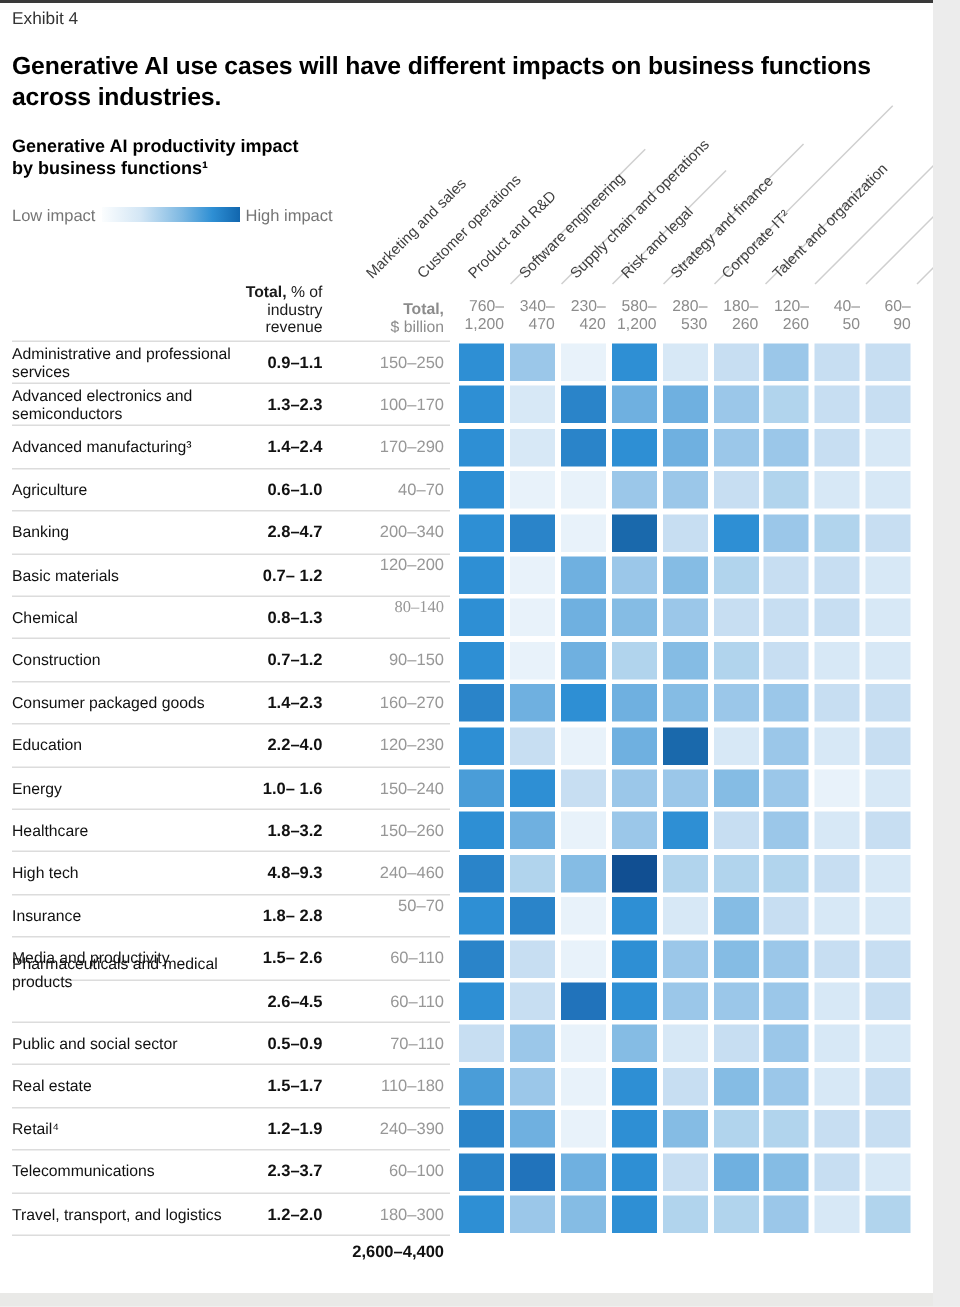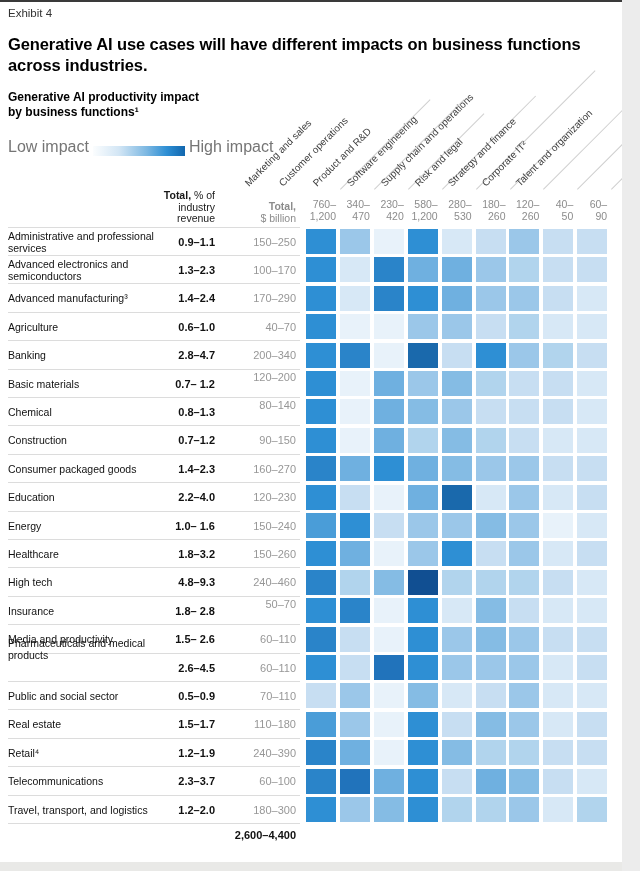--- a/index.html
+++ b/index.html
@@ -5,21 +5,21 @@
   html,body{margin:0;padding:0;background:#ececec;}
   .page{position:relative;width:640px;height:871px;background:#ececec;overflow:hidden;
         font-family:"Liberation Sans","DejaVu Sans",sans-serif;-webkit-font-smoothing:antialiased;}
   .card{position:absolute;left:0;top:0;width:622px;height:862px;background:#ffffff;}
   .topbar{position:absolute;left:0;top:0;width:622px;height:2px;background:#3a3a3a;}
   .exhibit-label{position:absolute;left:8px;top:7px;font-size:11.5px;color:#333;}
   .title{position:absolute;left:8px;top:34px;width:600px;margin:0;font-size:16.5px;line-height:21px;
          font-weight:bold;color:#000;letter-spacing:-0.1px;}
   .subtitle{position:absolute;left:8px;top:90px;width:192px;font-size:12px;line-height:15px;
             font-weight:bold;color:#000;}
-  .legend{position:absolute;left:8px;top:138px;display:flex;align-items:flex-end;font-size:16px;color:#757575;}
+  .legend{position:absolute;left:8px;top:138px;display:flex;align-items:flex-start;font-size:11px;color:#757575;}
   .legend-bar{display:inline-block;width:92px;height:10px;margin:0 4px;
      background:linear-gradient(90deg,#fbfdfe 0%,#d3e6f5 28%,#7db8e2 58%,#2e8fd4 80%,#1166ae 100%);}
   .hdr{position:absolute;text-align:right;font-size:10.5px;line-height:11.5px;}
   .hdr.pct{left:125px;width:90px;top:190px;color:#1a1a1a;}
   .hdr.usd{left:230px;width:66px;top:201px;color:#8c8c8c;}
   .diag-label{position:absolute;white-space:nowrap;font-size:10px;color:#3f3f3f;
               transform:rotate(-45deg);transform-origin:0 100%;height:12px;line-height:12px;}
   .diag-line{position:absolute;height:1px;background:#cfcfcf;transform:rotate(-45deg);transform-origin:0 0;}
   .col-total{position:absolute;text-align:right;font-size:10.5px;line-height:12px;color:#8c8c8c;}
   .row-sep{position:absolute;left:8px;width:292px;height:1px;background:#dcdcdc;}
@@ -168,21 +168,21 @@
       <div class="heat-cell" style="left: 373.8px; top: 371px; width: 30px; height: 25px; background: rgb(111, 176, 224);"></div>
       <div class="heat-cell" style="left: 407.7px; top: 371px; width: 30px; height: 25px; background: rgb(155, 199, 233);"></div>
       <div class="heat-cell" style="left: 441.6px; top: 371px; width: 30px; height: 25px; background: rgb(133, 188, 228);"></div>
       <div class="heat-cell" style="left: 475.5px; top: 371px; width: 30px; height: 25px; background: rgb(177, 212, 237);"></div>
       <div class="heat-cell" style="left: 509.4px; top: 371px; width: 30px; height: 25px; background: rgb(199, 222, 242);"></div>
       <div class="heat-cell" style="left: 543.3px; top: 371px; width: 30px; height: 25px; background: rgb(199, 222, 242);"></div>
       <div class="heat-cell" style="left: 577.2px; top: 371px; width: 30px; height: 25px; background: rgb(215, 232, 246);"></div>
       <div class="row-sep" style="top: 396.9px;"></div>
       <div class="row-label" style="top: 397.4px; height: 29px;">Chemical</div>
       <div class="row-pct" style="top: 397.4px; height: 29px;">0.8–1.3</div>
-      <div class="row-usd" style="top: 397.4px; height: 15px;">80–140</div>
+      <div class="row-usd" style="top: 397.4px; height: 15px; font-family: Liberation Serif, serif;">80–140</div>
       <div class="heat-cell" style="left: 306px; top: 399.4px; width: 30px; height: 25px; background: rgb(46, 143, 212);"></div>
       <div class="heat-cell" style="left: 339.9px; top: 399.4px; width: 30px; height: 25px; background: rgb(232, 242, 250);"></div>
       <div class="heat-cell" style="left: 373.8px; top: 399.4px; width: 30px; height: 25px; background: rgb(111, 176, 224);"></div>
       <div class="heat-cell" style="left: 407.7px; top: 399.4px; width: 30px; height: 25px; background: rgb(133, 188, 228);"></div>
       <div class="heat-cell" style="left: 441.6px; top: 399.4px; width: 30px; height: 25px; background: rgb(155, 199, 233);"></div>
       <div class="heat-cell" style="left: 475.5px; top: 399.4px; width: 30px; height: 25px; background: rgb(199, 222, 242);"></div>
       <div class="heat-cell" style="left: 509.4px; top: 399.4px; width: 30px; height: 25px; background: rgb(199, 222, 242);"></div>
       <div class="heat-cell" style="left: 543.3px; top: 399.4px; width: 30px; height: 25px; background: rgb(199, 222, 242);"></div>
       <div class="heat-cell" style="left: 577.2px; top: 399.4px; width: 30px; height: 25px; background: rgb(215, 232, 246);"></div>
       <div class="row-sep" style="top: 425.3px;"></div>

